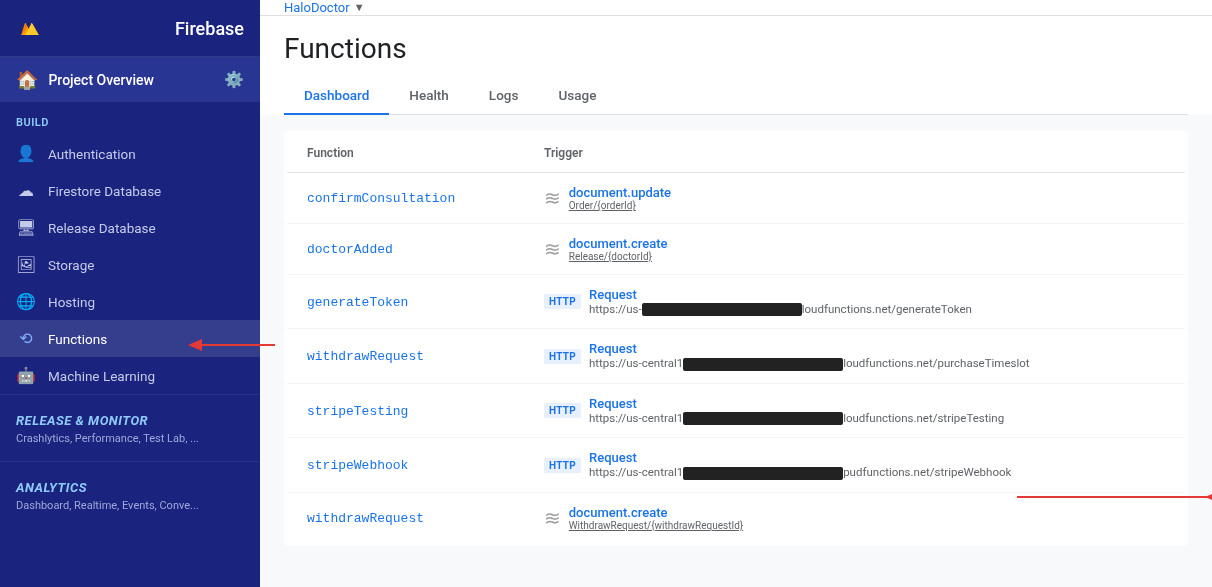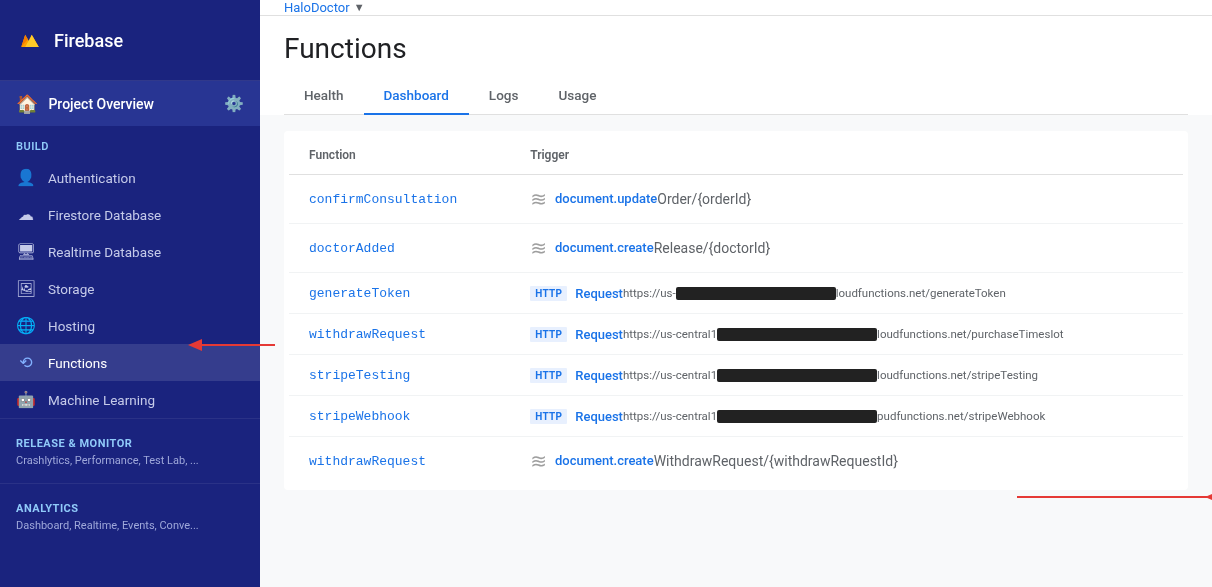--- a/index.html
+++ b/index.html
@@ -12,23 +12,24 @@
       background: #1a237e;
       color: #fff;
       display: flex;
       flex-direction: column;
       height: 587px;
       overflow-y: auto;
     }
     .sidebar-header {
       display: flex;
       align-items: center;
-      padding: 26px 16px;
+      padding: 14px 16px;
       background: #1a237e;
       border-bottom: 1px solid rgba(255,255,255,0.1);
+      justify-content: space-between;
     }
     .firebase-logo {
       width: 28px;
       height: 28px;
       margin-right: 10px;
       flex-shrink: 0;
     }
     .sidebar-header-title {
       color: #fff;
       font-size: 18px;
@@ -79,25 +80,26 @@
     }
     .nav-icon { font-size: 16px; width: 20px; text-align: center; flex-shrink: 0; }
     .nav-label { flex: 1; }
 
     .section-group {
       padding: 8px 0;
       border-top: 1px solid rgba(255,255,255,0.07);
     }
     .section-group-label {
       color: #90caf9;
-      font-size: 11px;
+      font-size: 13px;
       font-weight: 700;
       text-transform: uppercase;
       padding: 10px 16px 4px;
       letter-spacing: 0.5px;
+      font-style: italic;
     }
     .section-sub {
       color: #9fa8da;
       font-size: 11px;
       padding: 0 16px 8px;
     }
 
     
     .main {
       flex: 1;
@@ -158,21 +160,21 @@
       padding: 0 24px 24px;
       background: #f8f9fa;
     }
 
     
     .functions-table {
       width: 100%;
       border-collapse: collapse;
       background: #fff;
       margin-top: 16px;
-      border: 5px solid #0369a1;
+      border: 3px solid #0369a1;
       border-radius: 4px;
       overflow: hidden;
     }
     .functions-table th {
       text-align: left;
       padding: 12px 20px;
       font-size: 12px;
       font-weight: 600;
       color: #5f6368;
       background: #fff;
@@ -192,29 +194,30 @@
     }
     .trigger-cell {
       display: flex;
       align-items: center;
       gap: 8px;
     }
     .trigger-icon {
       color: #9e9e9e;
       font-size: 16px;
     }
-    .trigger-info { display: flex; flex-direction: row; }
+    .trigger-info { display: flex; flex-direction: column; }
     .trigger-type {
       color: #1a73e8;
       font-size: 13px;
       font-weight: 500;
     }
     .trigger-path {
       color: #5f6368;
-      font-size: 14px;
+      font-size: 10px;
+      text-decoration: underline;
     }
     .http-badge {
       background: #e8f0fe;
       color: #1a73e8;
       font-size: 10px;
       font-weight: 700;
       padding: 2px 5px;
       border-radius: 1px;
       letter-spacing: 0.3px;
       flex-shrink: 0;
@@ -260,21 +263,21 @@
   <div class="nav-item">
     <span class="nav-icon">👤</span>
     <span class="nav-label">Authentication</span>
   </div>
   <div class="nav-item">
     <span class="nav-icon">☁</span>
     <span class="nav-label">Firestore Database</span>
   </div>
   <div class="nav-item">
     <span class="nav-icon">🖥</span>
-    <span class="nav-label">Realtime Database</span>
+    <span class="nav-label">Release Database</span>
   </div>
   <div class="nav-item">
     <span class="nav-icon">🖼</span>
     <span class="nav-label">Storage</span>
   </div>
   <div class="nav-item">
     <span class="nav-icon">🌐</span>
     <span class="nav-label">Hosting</span>
   </div>
   <div class="nav-item active">
@@ -301,22 +304,22 @@
   <div class="topbar">
     <span class="project-name">
       <span>HaloDoctor</span>
       <span class="dropdown-arrow">▼</span>
     </span>
   </div>
 
   <div class="page-header">
     <h1 class="page-title">Functions</h1>
     <div class="tabs">
+      <div class="tab active">Dashboard</div>
       <div class="tab">Health</div>
-      <div class="tab active">Dashboard</div>
       <div class="tab">Logs</div>
       <div class="tab">Usage</div>
     </div>
   </div>
 
   <div class="content-area">
     <table class="functions-table">
       <thead>
         <tr>
           <th>Function</th>

